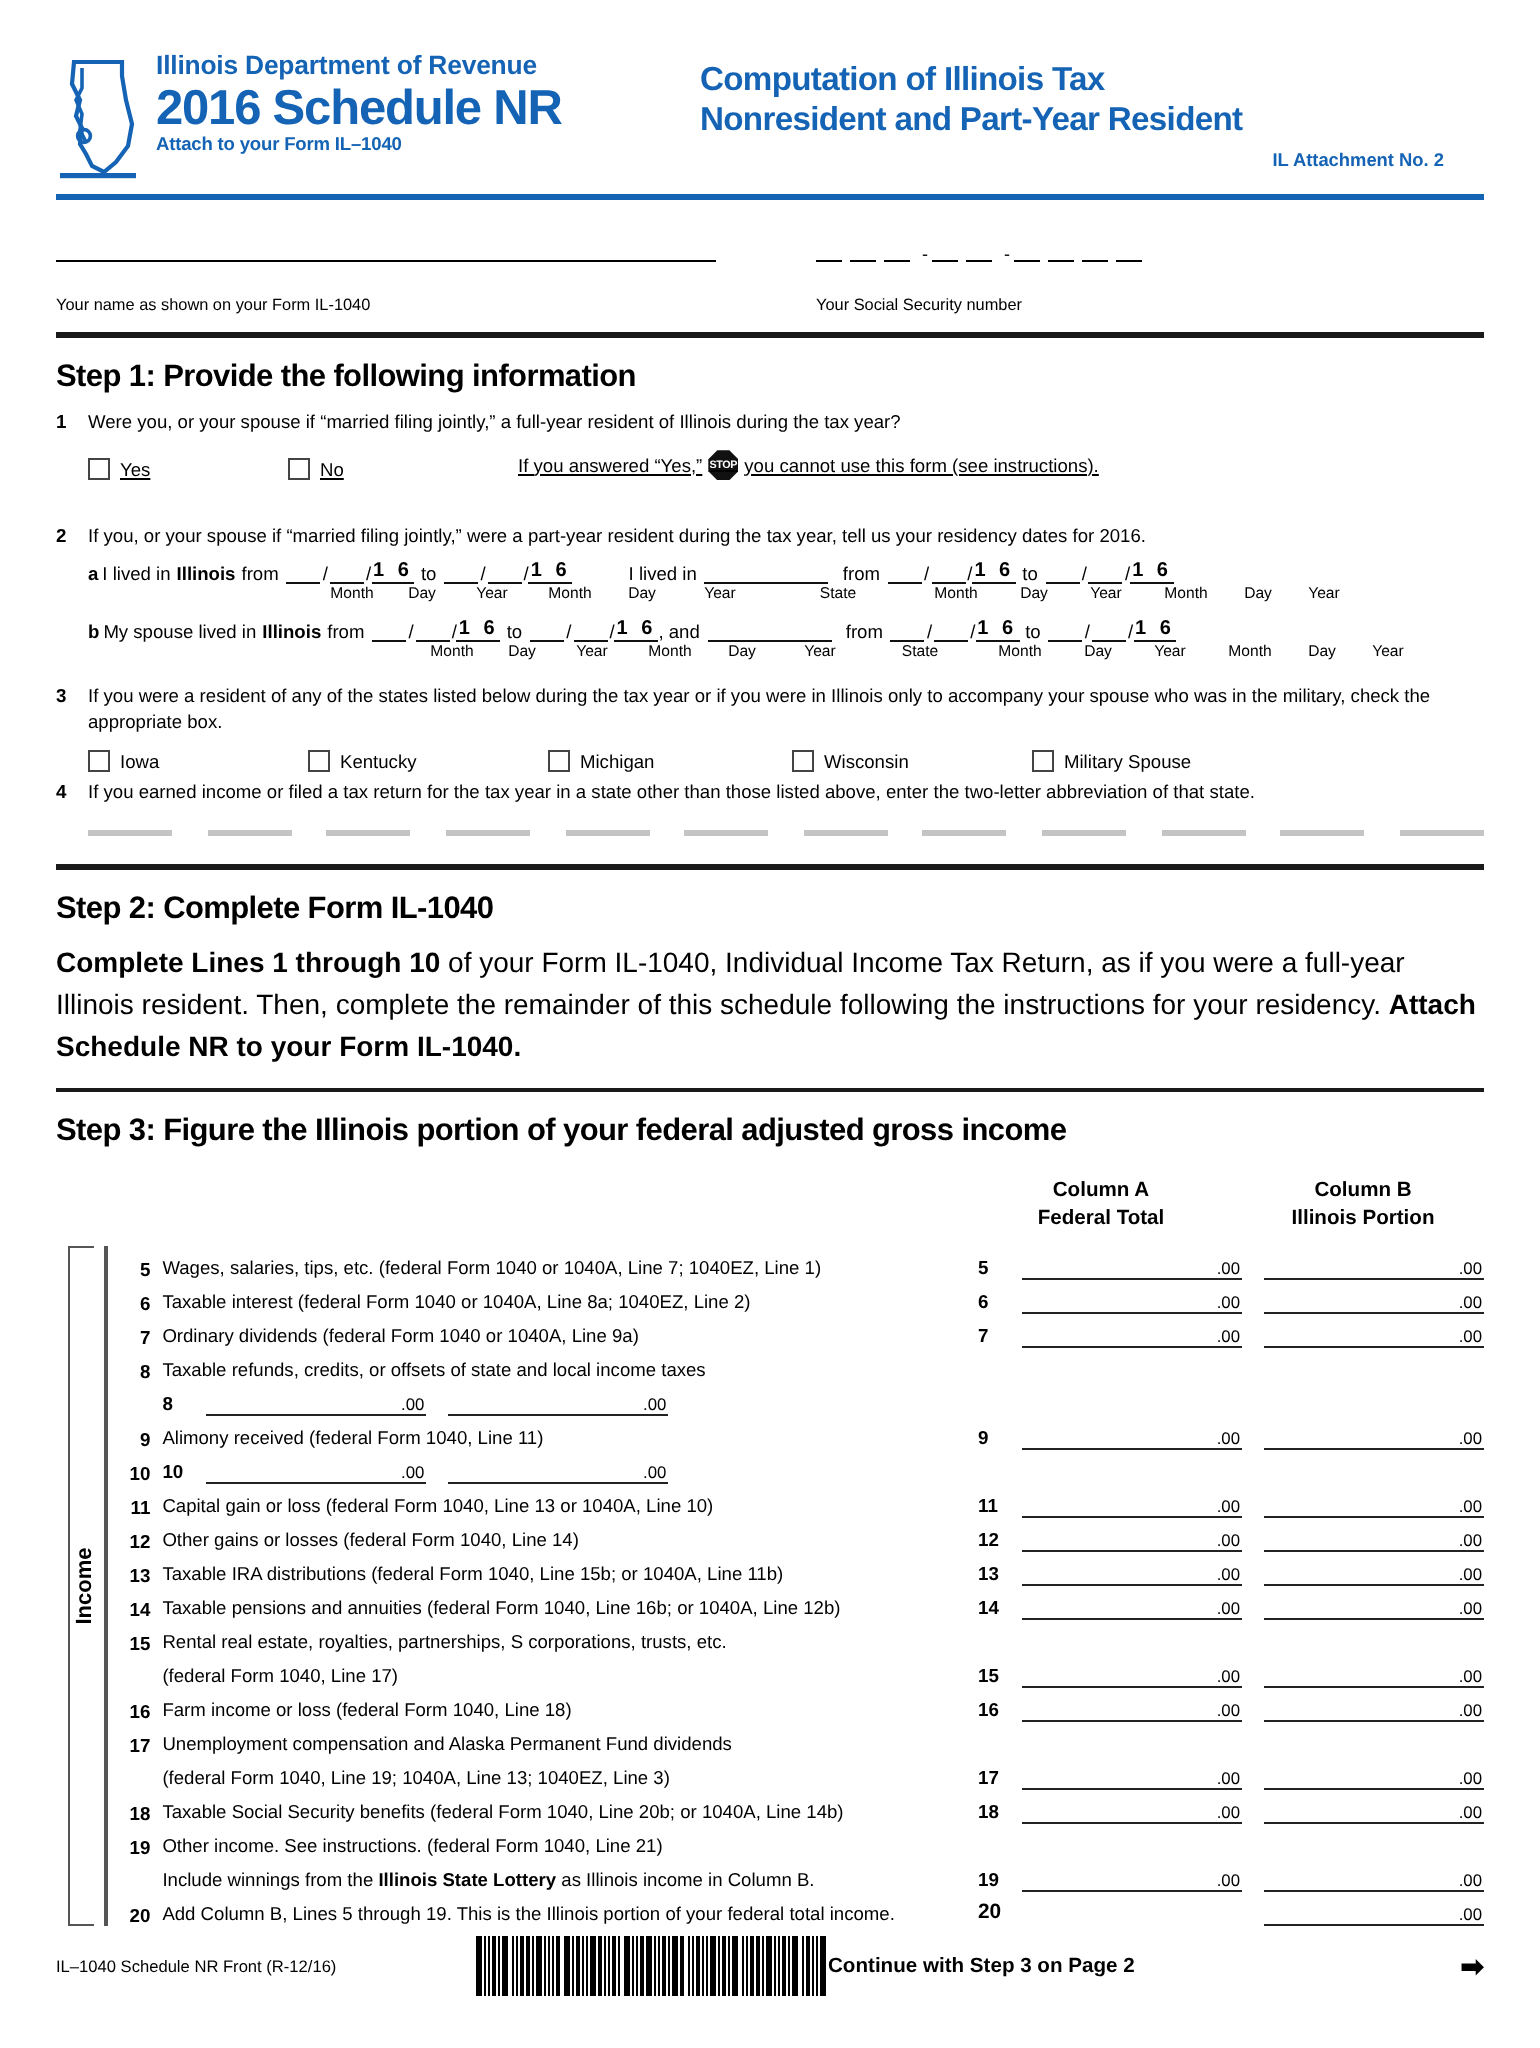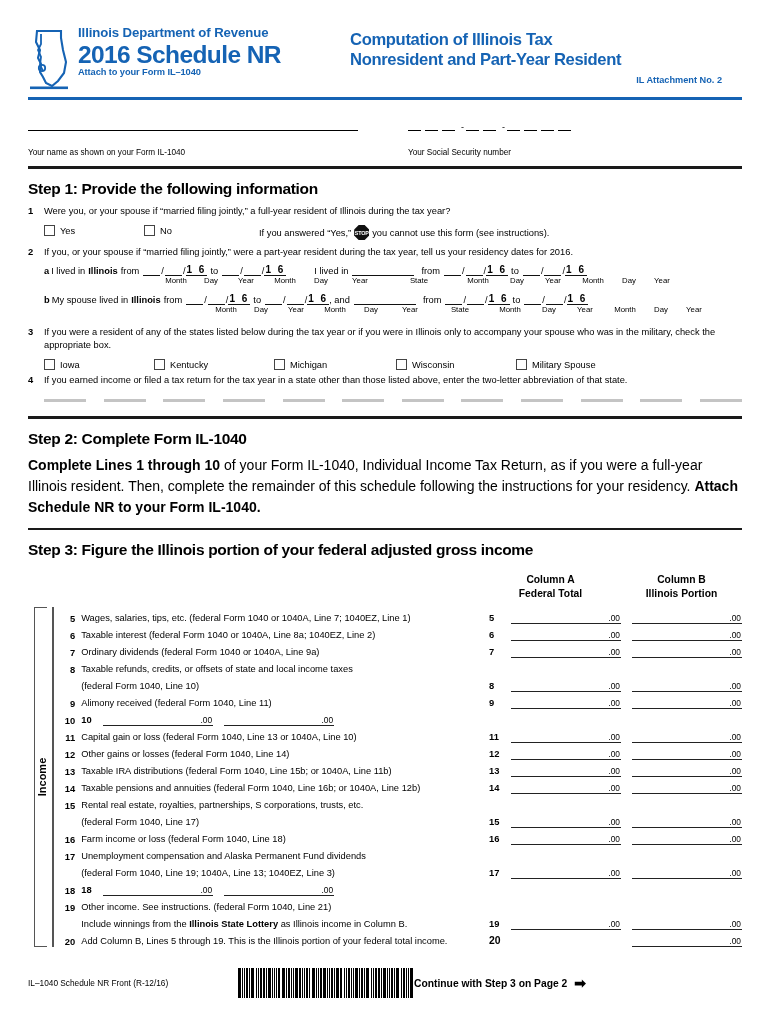--- a/index.html
+++ b/index.html
@@ -38,21 +38,21 @@
   .ssndash { width:13px; border-bottom:1.3px solid #000; margin-right:4px; }
   .ssnsep { width:7px; text-align:center; font-size:9px; line-height:8px; }
   .black-rule { height:2.6px; background:#1a1a1a; margin-top:9px; }
 
   
   .steptitle { font-weight:bold; font-size:15.5px; letter-spacing:-0.3px; margin:11px 0 7px 0; }
   .q { display:flex; margin-bottom:2px; }
   .qnum { width:16px; flex:0 0 16px; font-weight:bold; font-size:9.4px; }
   .qtxt { flex:1 1 auto; font-size:9.3px; line-height:1.45; }
 
-  .cbrow { display:flex; align-items:flex-start; margin:7px 0 6px 16px; font-size:9.3px; }
+  .cbrow { display:flex; align-items:flex-end; margin:7px 0 22px 16px; font-size:9.3px;text-decoration:underline; }
   .cb { width:11px; height:11px; border:1.2px solid #444; background:#fff; display:inline-block; margin-right:5px; flex:0 0 11px;}
   .cbitem { display:flex; align-items:center; }
   .stop { width:15px; height:15px; background:#111; display:inline-flex; align-items:center; justify-content:center;
           color:#fff; font-weight:bold; font-size:5.4px; margin:0 3px; letter-spacing:-0.2px;
           clip-path: polygon(30% 0,70% 0,100% 30%,100% 70%,70% 100%,30% 100%,0 70%,0 30%); flex:0 0 15px;}
 
   
   .dateblock { margin:4px 0 2px 16px; font-size:9.3px; }
   .drow { display:flex; align-items:flex-end; }
   .lbl { font-weight:bold; }
@@ -97,21 +97,21 @@
   .spacer { width:110px; flex:0 0 110px; }
   .spacer.b { margin-left:11px; }
   .line20 .t { font-size:9.3px; }
   .line20 .ln { font-size:10.4px; }
 
   
   .footer { position:absolute; left:28px; right:28px; bottom:26px; display:flex; align-items:center; }
   .fleft { flex:0 0 210px; font-size:8.3px; }
   .barcode { flex:0 0 150px; height:30px; display:flex; align-items:flex-end; }
   .barcode i { display:block; height:30px; background:#000; margin-right:1.1px; }
-  .fright { flex:1 1 auto; text-align:right; font-weight:bold; font-size:10.3px; display:flex; justify-content:flex-start; align-items:center; }
+  .fright { flex:1 1 auto; text-align:right; font-weight:bold; font-size:10.3px; display:flex; justify-content:space-between; align-items:center; }
   .arrow { margin-left:7px; font-size:14px; line-height:1;}
 </style>
 </head>
 <body>
 
 <div class="page">
 
   <div class="header">
     <div class="logo-wrap">
       <svg width="42" height="62" viewBox="0 0 42 62">
@@ -396,21 +396,20 @@
         </div>
         <div class="r">
           <div class="n">8</div>
           <div class="t">Taxable refunds, credits, or offsets of state and local income taxes</div>
           <div class="ln"></div>
           <div class="spacer"></div>
           <div class="spacer b"></div>
         </div>
         <div class="r">
           <div class="n"></div>
-          <div class="t">(federal Form 1040, Line 10)</div>
           <div class="ln">8</div>
           <div class="amt">
             <span class="c">.00</span>
           </div>
           <div class="amt b">
             <span class="c">.00</span>
           </div>
         </div>
         <div class="r">
           <div class="n">9</div>
@@ -519,20 +518,21 @@
           <div class="ln">17</div>
           <div class="amt">
             <span class="c">.00</span>
           </div>
           <div class="amt b">
             <span class="c">.00</span>
           </div>
         </div>
         <div class="r">
           <div class="n">18</div>
+          <div class="t">Taxable Social Security benefits (federal Form 1040, Line 20b; or 1040A, Line 14b)</div>
           <div class="ln">18</div>
           <div class="amt">
             <span class="c">.00</span>
           </div>
           <div class="amt b">
             <span class="c">.00</span>
           </div>
         </div>
         <div class="r">
           <div class="n">19</div>

